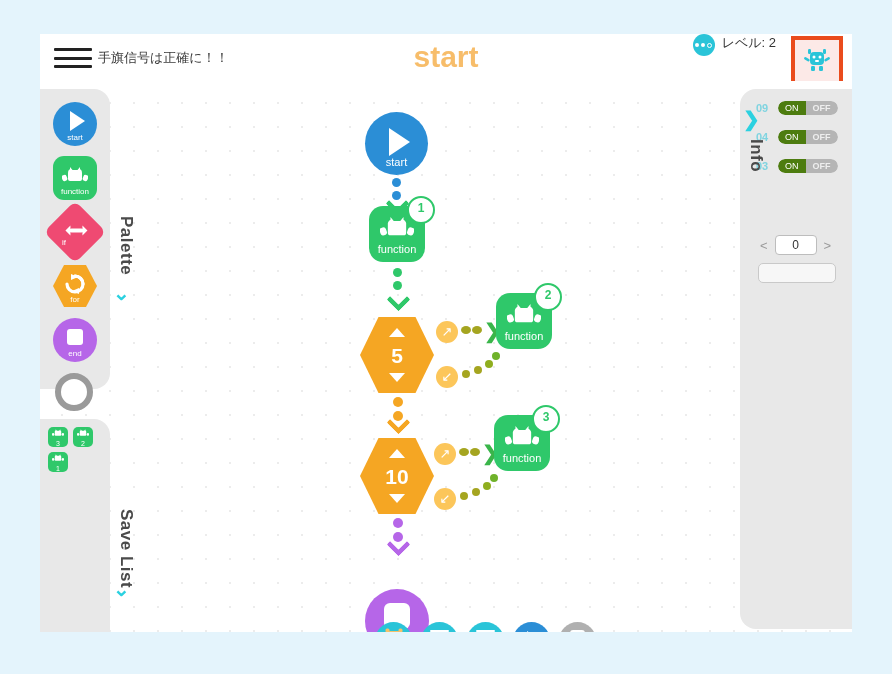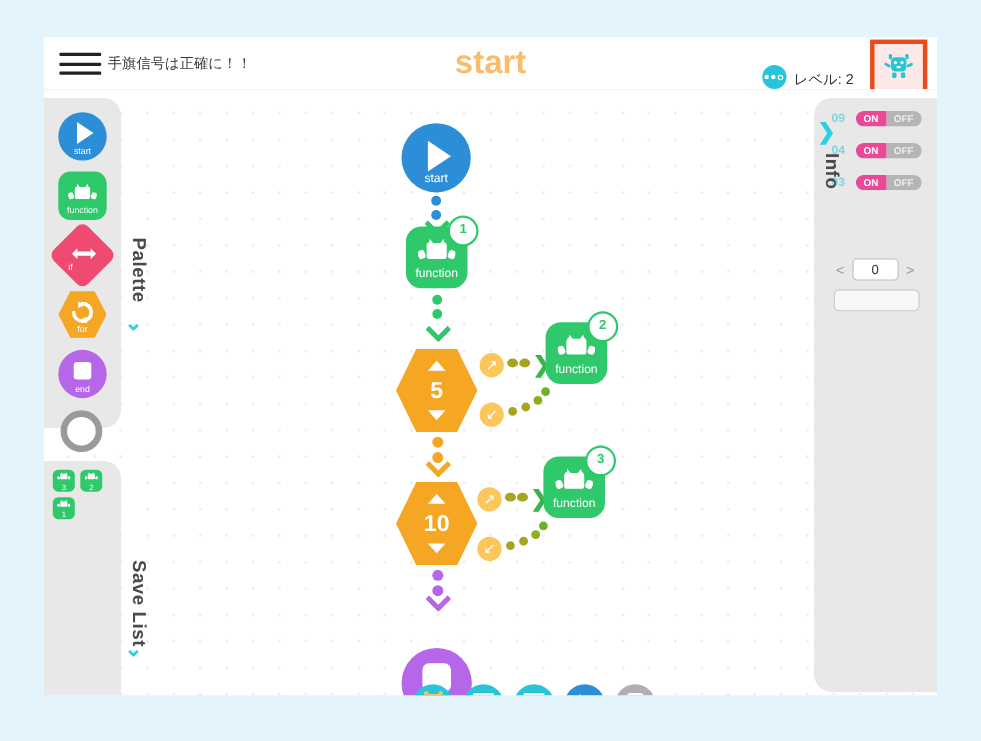--- a/index.html
+++ b/index.html
@@ -69,21 +69,21 @@
     font-weight: bold;
     letter-spacing: 0px;
     color: #f7bd6a;
     pointer-events: none;
   }
   #level-wrap {
     position: absolute;
     right: 76px; top: 0;
     height: 47px;
     display: flex;
-    align-items: flex-end;
+    align-items: flex-start;
     gap: 7px;
   }
   #level-icon {
     width: 22px; height: 22px;
     border-radius: 50%;
     background: #2ac4d8;
     display: flex;
     align-items: center;
     justify-content: center;
     gap: 2px;
@@ -252,22 +252,22 @@
     gap: 6px;
   }
   .sw-num { font-size: 11px; color: #7fd4e0; font-weight: bold; width: 16px; }
   .sw {
     display: flex;
     border-radius: 9px;
     overflow: hidden;
     cursor: pointer;
   }
   .sw .on {
-    background: #ec4899; color: #fff;
-    padding: 2px 7px; font-size: 9px; font-weight: bold;
+    background: #4d7c0f; color: #fff;
+    padding: 2px 7px; font-size: 9px; font-weight: normal;
     border-radius: 9px 0 0 9px;
   }
   .sw .off {
     background: #b5b5b5; color: #eee;
     padding: 2px 7px; font-size: 9px; font-weight: bold;
     border-radius: 0 9px 9px 0;
   }
   #stepper {
     position: absolute;
     left: 20px; top: 146px;

